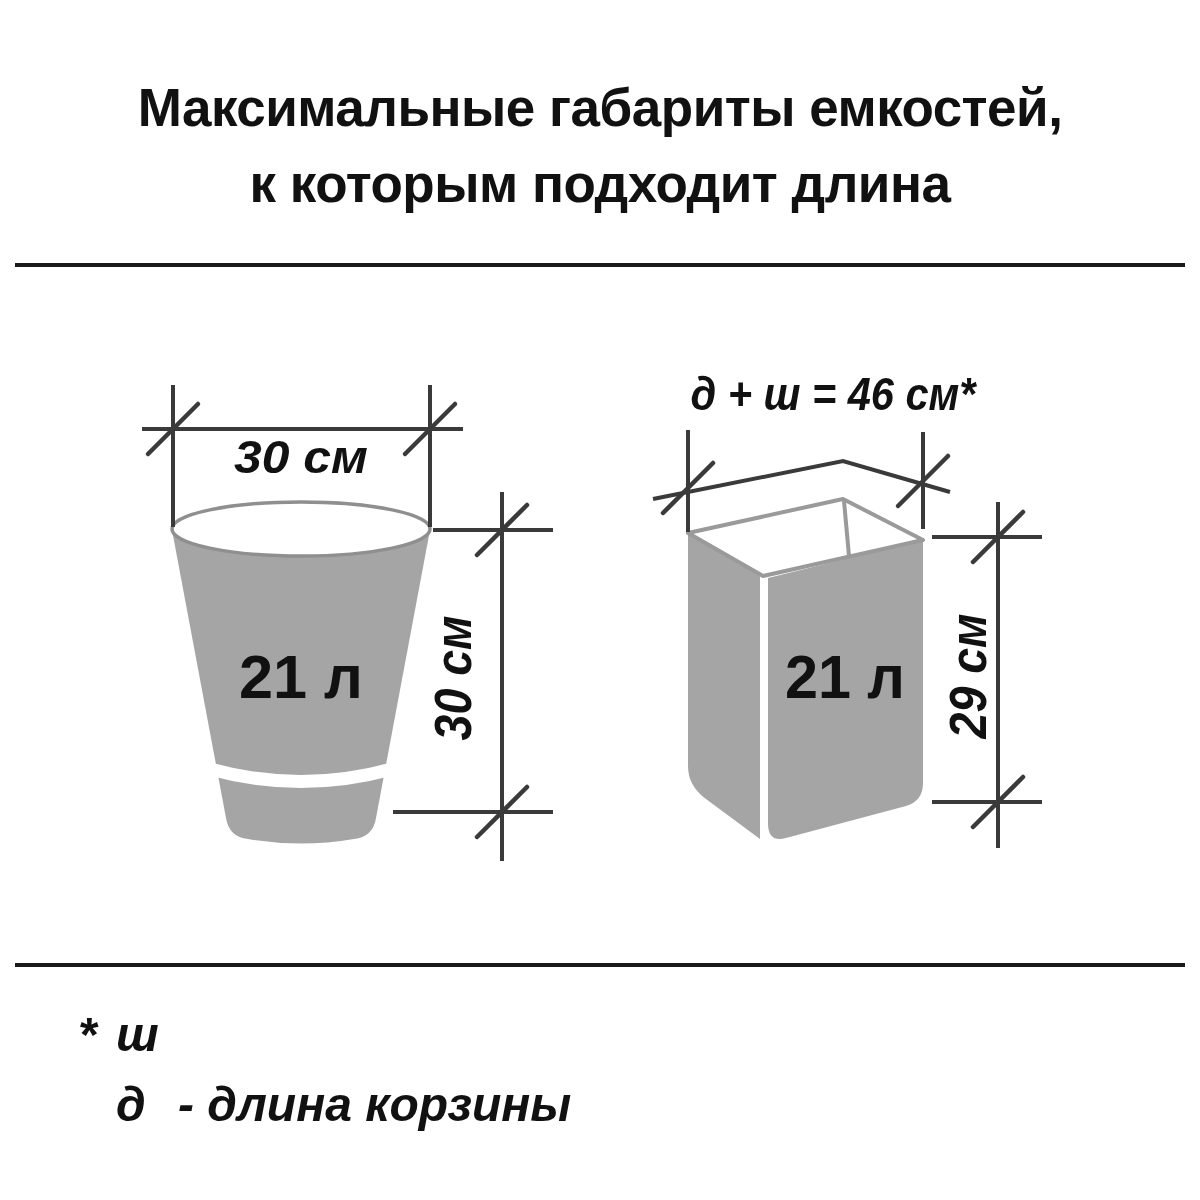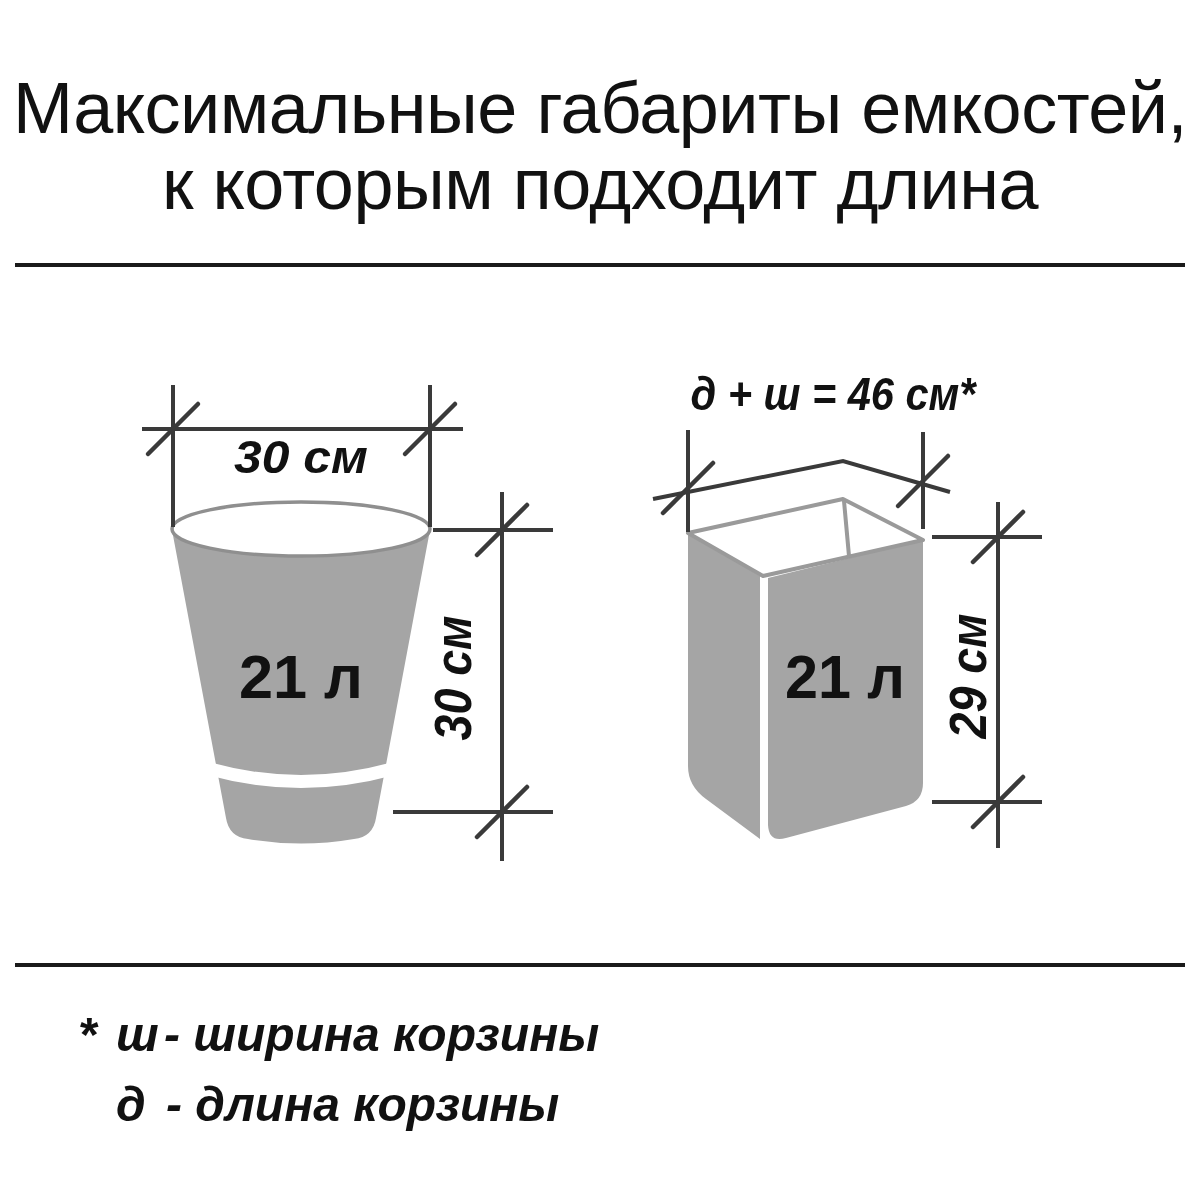--- a/index.html
+++ b/index.html
@@ -15,22 +15,22 @@
     overflow: hidden;
     font-family: "Liberation Sans", "DejaVu Sans", sans-serif;
     color: #111111;
   }
   .title {
     position: absolute;
     top: 70px;
     left: 0;
     width: 100%;
     text-align: center;
-    font-size: 72px;
-    font-weight: normal;
+    font-size: 53px;
+    font-weight: bold;
     line-height: 76px;
     letter-spacing: -0.5px;
     color: #111111;
   }
   .rule {
     position: absolute;
     left: 15px;
     right: 15px;
     height: 4px;
     background: #1a1a1a;
@@ -48,21 +48,21 @@
     top: 1000px;
     font-size: 48px;
     font-weight: bold;
     font-style: italic;
     line-height: 70px;
     color: #111111;
   }
   .fn-row { display: flex; align-items: baseline; }
   .fn-marker { width: 38px; }
   .fn-sym { width: 48px; }
-  .fn-row-2 .fn-text { margin-left: 2px; }
+  .fn-row-2 .fn-text { margin-left: 14px; }
   svg text {
     font-family: "Liberation Sans", "DejaVu Sans", sans-serif;
     fill: #111111;
   }
   .dim-label {
     font-size: 46px;
     font-weight: bold;
     font-style: italic;
   }
   .dim-label-rot {
@@ -148,21 +148,20 @@
         <line x1="973" y1="827" x2="1023" y2="777" stroke-width="4.5" stroke-linecap="round"></line>
       </g>
       <text class="dim-label-rot" text-anchor="middle" transform="translate(986,676) rotate(-90)" textLength="125" lengthAdjust="spacingAndGlyphs">29 см</text>
     </g>
   </svg>
 
   <div class="footnote">
     <div class="fn-row fn-row-1">
       <span class="fn-marker">*</span>
       <span class="fn-sym">ш</span>
-      <span class="fn-text">- ширина корзины</span>
     </div>
     <div class="fn-row fn-row-2">
       <span class="fn-marker"></span>
       <span class="fn-sym">д</span>
       <span class="fn-text">- длина корзины</span>
     </div>
   </div>
 
 </div>
 

